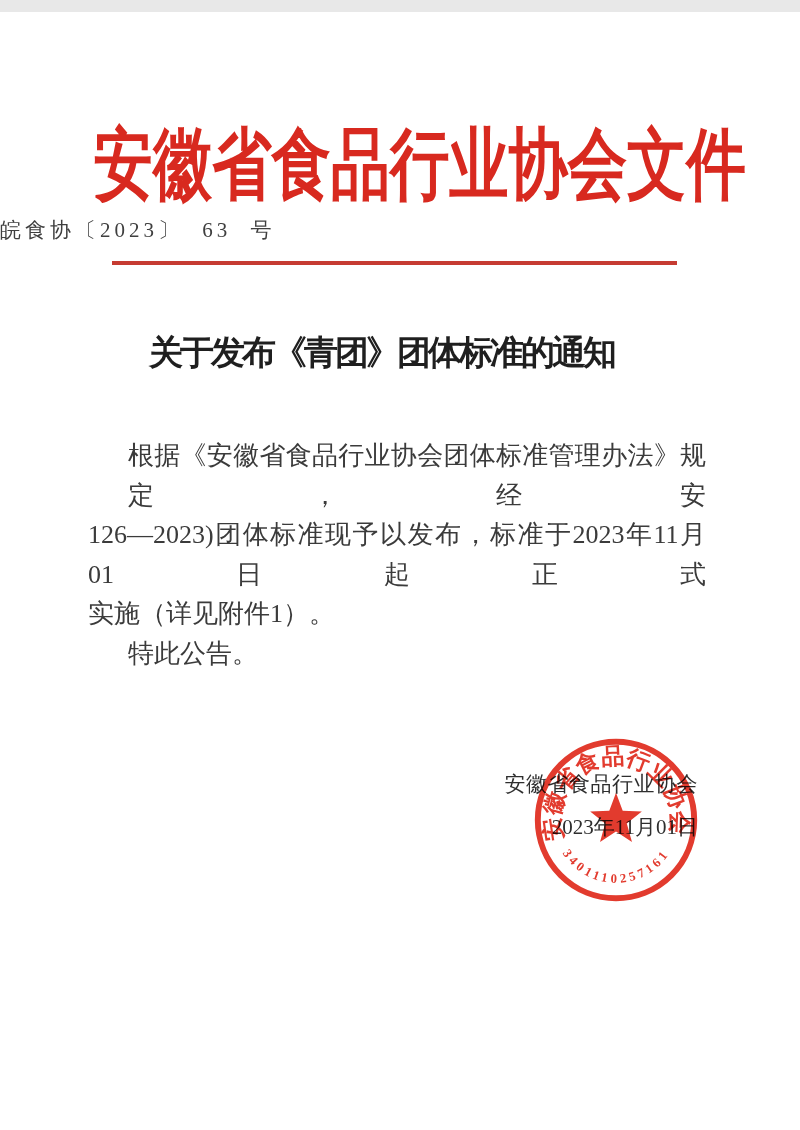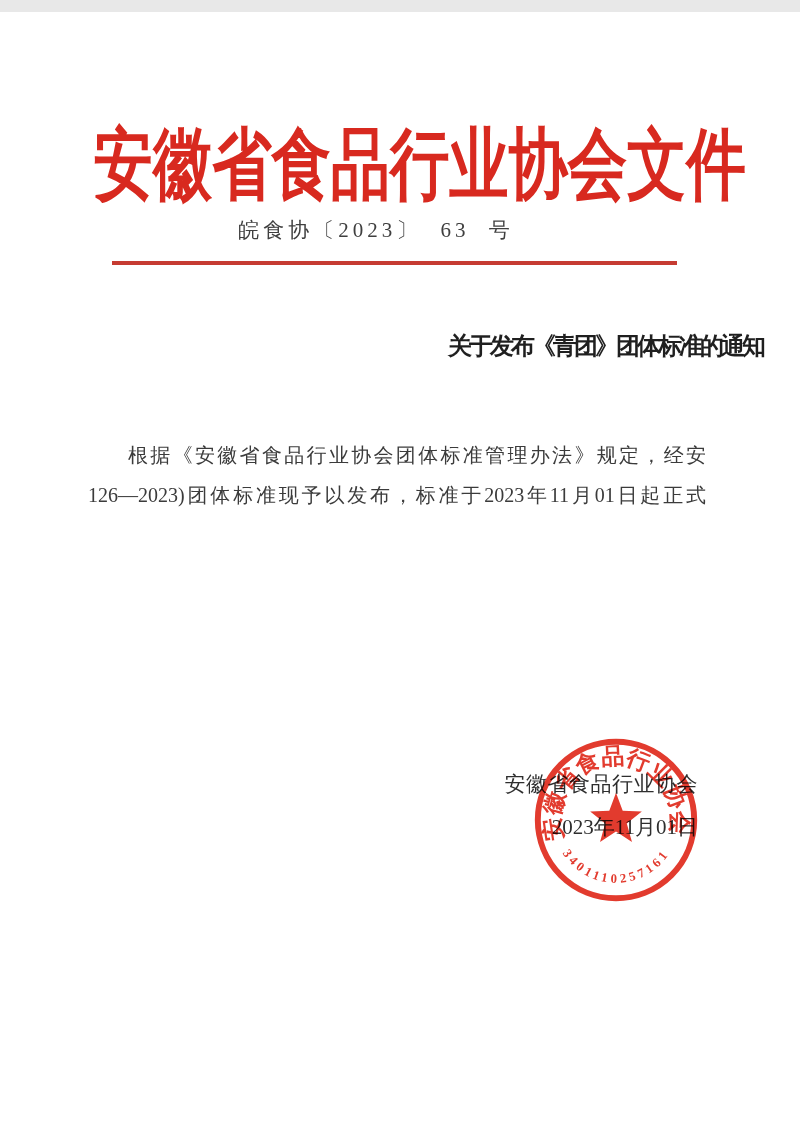--- a/index.html
+++ b/index.html
@@ -18,46 +18,46 @@
     font-size:78px;line-height:1.05;
     font-weight:900;
     color:#d8291f;
     transform:scaleX(0.76);
     transform-origin:50% 50%;
     white-space:nowrap;
     letter-spacing:0px;
   }
   .doc-number{
     position:absolute;top:206px;left:0;right:48px;
-    text-align:center;
+    text-align:left;
     font-size:21px;line-height:1.2;
     color:#3f3f3f;
     letter-spacing:4px;
     word-spacing:10px;
     white-space:nowrap;
   }
   .red-rule{
     position:absolute;left:112px;top:249px;
     width:565px;height:4px;
     background:#c63b32;
   }
   
   .notice-title{
     position:absolute;top:321px;left:0;right:37px;
-    text-align:right;
-    font-size:24px;line-height:1.15;
+    text-align:center;
+    font-size:34px;line-height:1.15;
     font-weight:bold;
     color:#1f1f1f;
     letter-spacing:-3px;
     white-space:nowrap;
   }
   
   .body-block{
     position:absolute;left:88px;top:424px;width:618px;
-    font-size:20px;line-height:39.5px;
+    font-size:26px;line-height:39.5px;
     color:#3b3b3b;
   }
   .body-line{display:block;min-height:39.5px;}
   .body-line.justify{text-align:justify;text-align-last:justify;}
   .body-line.indent{padding-left:40px;}
   
   .sig-org{
     position:absolute;top:761px;left:0;right:102px;
     text-align:right;
     font-size:21px;line-height:1.1;
@@ -94,20 +94,22 @@
 
   <div class="org-title">安徽省食品行业协会文件</div>
   <div class="doc-number">皖食协〔2023〕 63 号</div>
   <div class="red-rule"></div>
 
   <div class="notice-title">关于发布《青团》团体标准的通知</div>
 
   <div class="body-block">
     <span class="body-line justify indent">根据《安徽省食品行业协会团体标准管理办法》规定，经安</span>
     <span class="body-line justify">126—2023)团体标准现予以发布，标准于2023年11月01日起正式</span>
+    <span class="body-line">实施（详见附件1）。</span>
+    <span class="body-line indent">特此公告。</span>
   </div>
 
   <div class="sig-org">安徽省食品行业协会</div>
   <div class="sig-date">2023年11月01日</div>
 
   <div class="seal">
     <svg viewBox="0 0 200 200" xmlns="http://www.w3.org/2000/svg">
       <defs>
         <path id="ringTextPath" d="M 38.0 122.6 A 66 66 0 1 1 162.0 122.6" fill="none"></path>
         <path id="serialPath" d="M 35.9 137.0 A 74 74 0 0 0 164.1 137.0" fill="none"></path>

